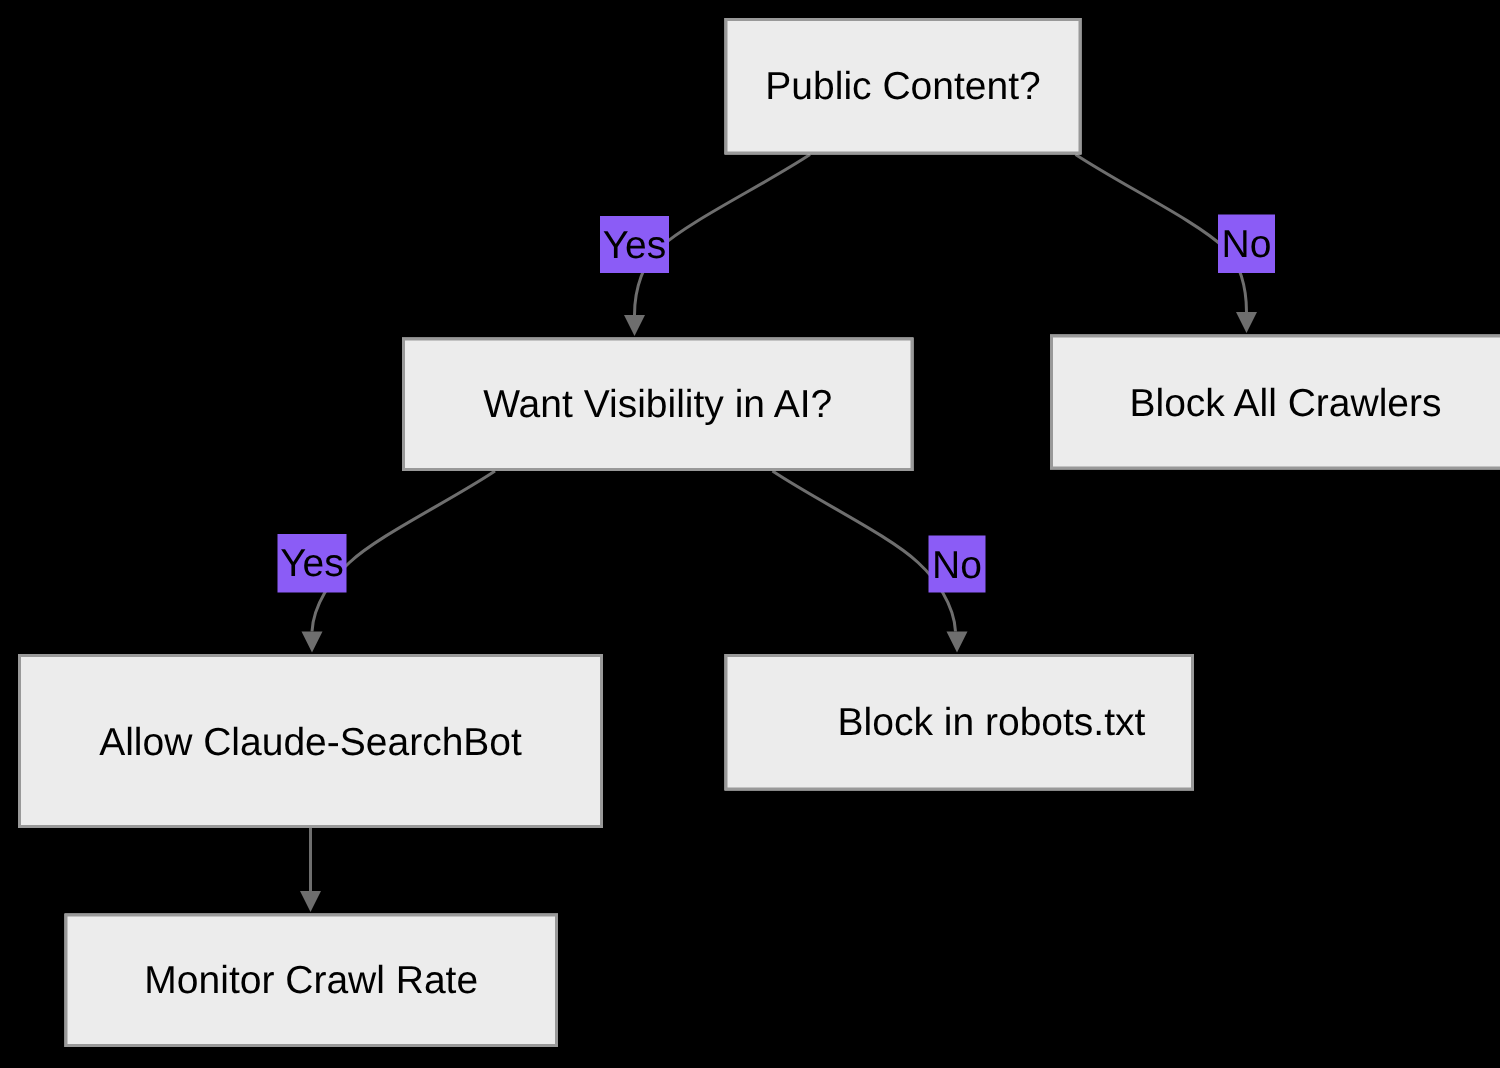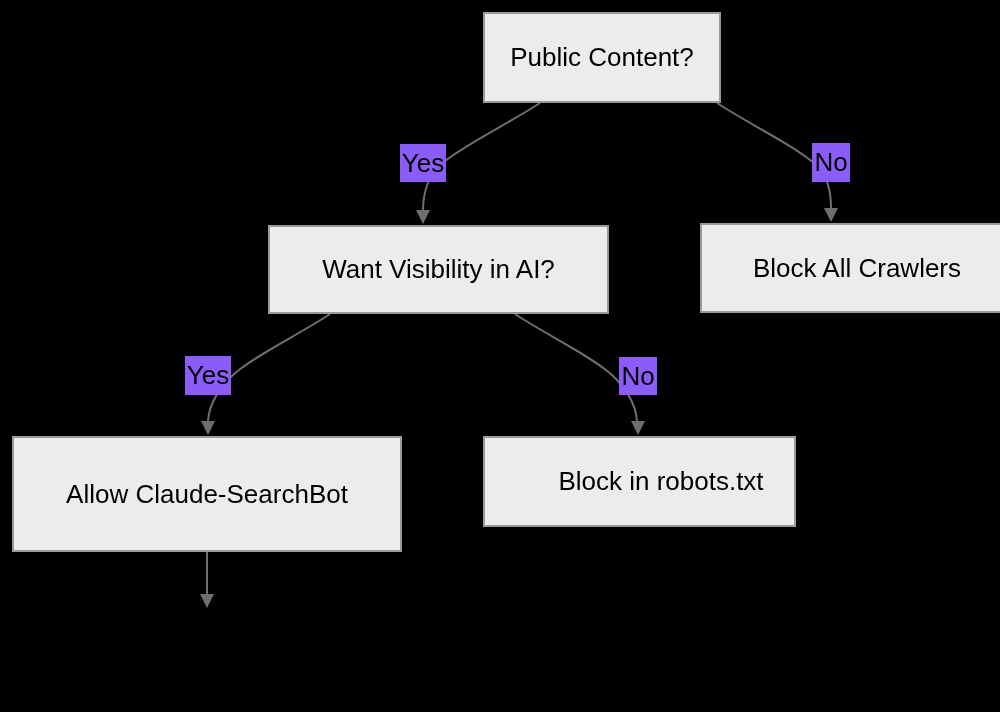--- a/index.html
+++ b/index.html
@@ -104,14 +104,17 @@
   </div>
   <div class="node n-blockall">
     <span>Block All Crawlers</span>
   </div>
   <div class="node n-allow">
     <span>Allow Claude-SearchBot</span>
   </div>
   <div class="node n-robots">
     <span>Block in robots.txt</span>
   </div>
+  <div class="node n-monitor">
+    <span>Monitor Crawl Rate</span>
+  </div>
 
 </div>
 
 </body></html>

